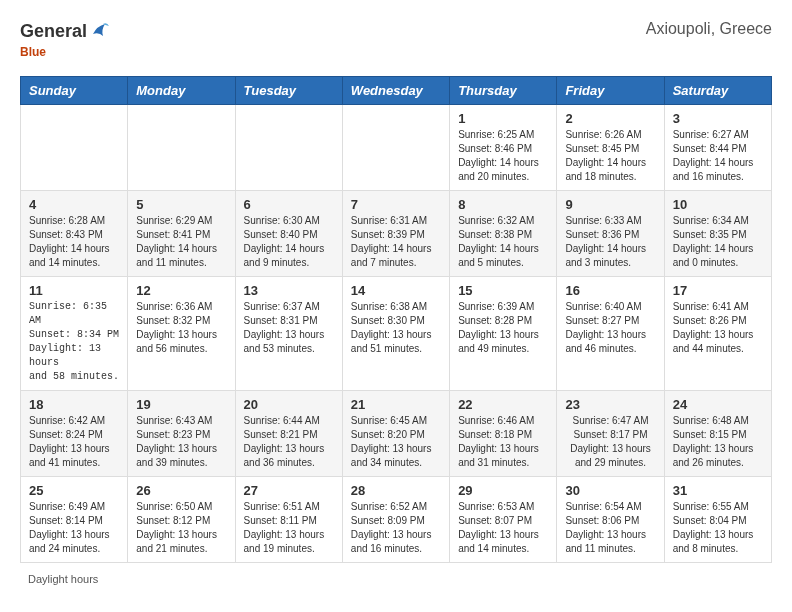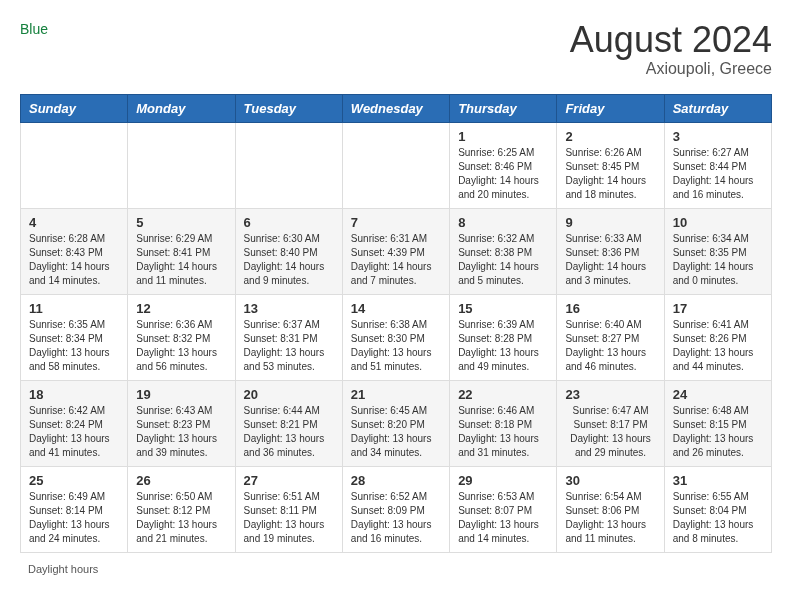--- a/index.html
+++ b/index.html
@@ -21,23 +21,23 @@
       align-items: center;
       gap: 4px;
     }
     .logo-text-general {
       font-size: 18px;
       font-weight: bold;
       color: #333;
       line-height: 1;
     }
     .logo-text-blue {
-      font-size: 14px;
-      font-weight: normal;
-      color: #15803d;
+      font-size: 12px;
+      font-weight: bold;
+      color: #c2410c;
       line-height: 1;
     }
     .logo-icon {
       width: 22px;
       height: 22px;
     }
     .title-area {
       text-align: right;
     }
     .month-year {
@@ -108,25 +108,31 @@
       align-items: center;
       gap: 5px;
     }
   </style>
 </head>
 <body>
 
 <div class="header">
   <div class="logo">
     <div>
+      <div style="display:flex; align-items:center; gap:2px;">
+        <span class="logo-text-general">General</span>
+        <svg class="logo-icon" viewBox="0 0 22 22" xmlns="http://www.w3.org/2000/svg">
+          <path d="M4 14 Q8 6 16 4 Q12 10 14 16 Q10 12 4 14Z" fill="#2a6db5"></path>
+          <path d="M14 4 Q18 2 20 6 Q16 5 14 4Z" fill="#5aabdd"></path>
+        </svg>
+      </div>
       <span class="logo-text-blue">Blue</span>
     </div>
   </div>
   <div class="title-area">
-    <div class="month-year">August 2024</div>
     <div class="location">Axioupoli, Greece</div>
   </div>
 </div>
 
 <table class="calendar">
   <thead>
     <tr>
     <th>Sunday</th>
         <th>Monday</th>
         <th>Tuesday</th>
@@ -182,21 +188,21 @@
         <td>
           <span class="day-number">6</span>
           <div class="day-info" style="white-space: pre-line;">Sunrise: 6:30 AM
 Sunset: 8:40 PM
 Daylight: 14 hours
 and 9 minutes.</div>
         </td>
         <td>
           <span class="day-number">7</span>
           <div class="day-info" style="white-space: pre-line;">Sunrise: 6:31 AM
-Sunset: 4:39 PM
+Sunset: 8:39 PM
 Daylight: 14 hours
 and 7 minutes.</div>
         </td>
         <td>
           <span class="day-number">8</span>
           <div class="day-info" style="white-space: pre-line;">Sunrise: 6:32 AM
 Sunset: 8:38 PM
 Daylight: 14 hours
 and 5 minutes.</div>
         </td>
@@ -211,21 +217,21 @@
           <span class="day-number">10</span>
           <div class="day-info" style="white-space: pre-line;">Sunrise: 6:34 AM
 Sunset: 8:35 PM
 Daylight: 14 hours
 and 0 minutes.</div>
         </td>
       </tr>
       <tr>
         <td>
           <span class="day-number">11</span>
-          <div class="day-info" style="white-space: pre-line;">Sunrise: 6:35 AM
+          <div class="day-info" style="white-space: pre-line; font-family: Liberation Mono, monospace;">Sunrise: 6:35 AM
 Sunset: 8:34 PM
 Daylight: 13 hours
 and 58 minutes.</div>
         </td>
         <td>
           <span class="day-number">12</span>
           <div class="day-info" style="white-space: pre-line;">Sunrise: 6:36 AM
 Sunset: 8:32 PM
 Daylight: 13 hours
 and 56 minutes.</div>

